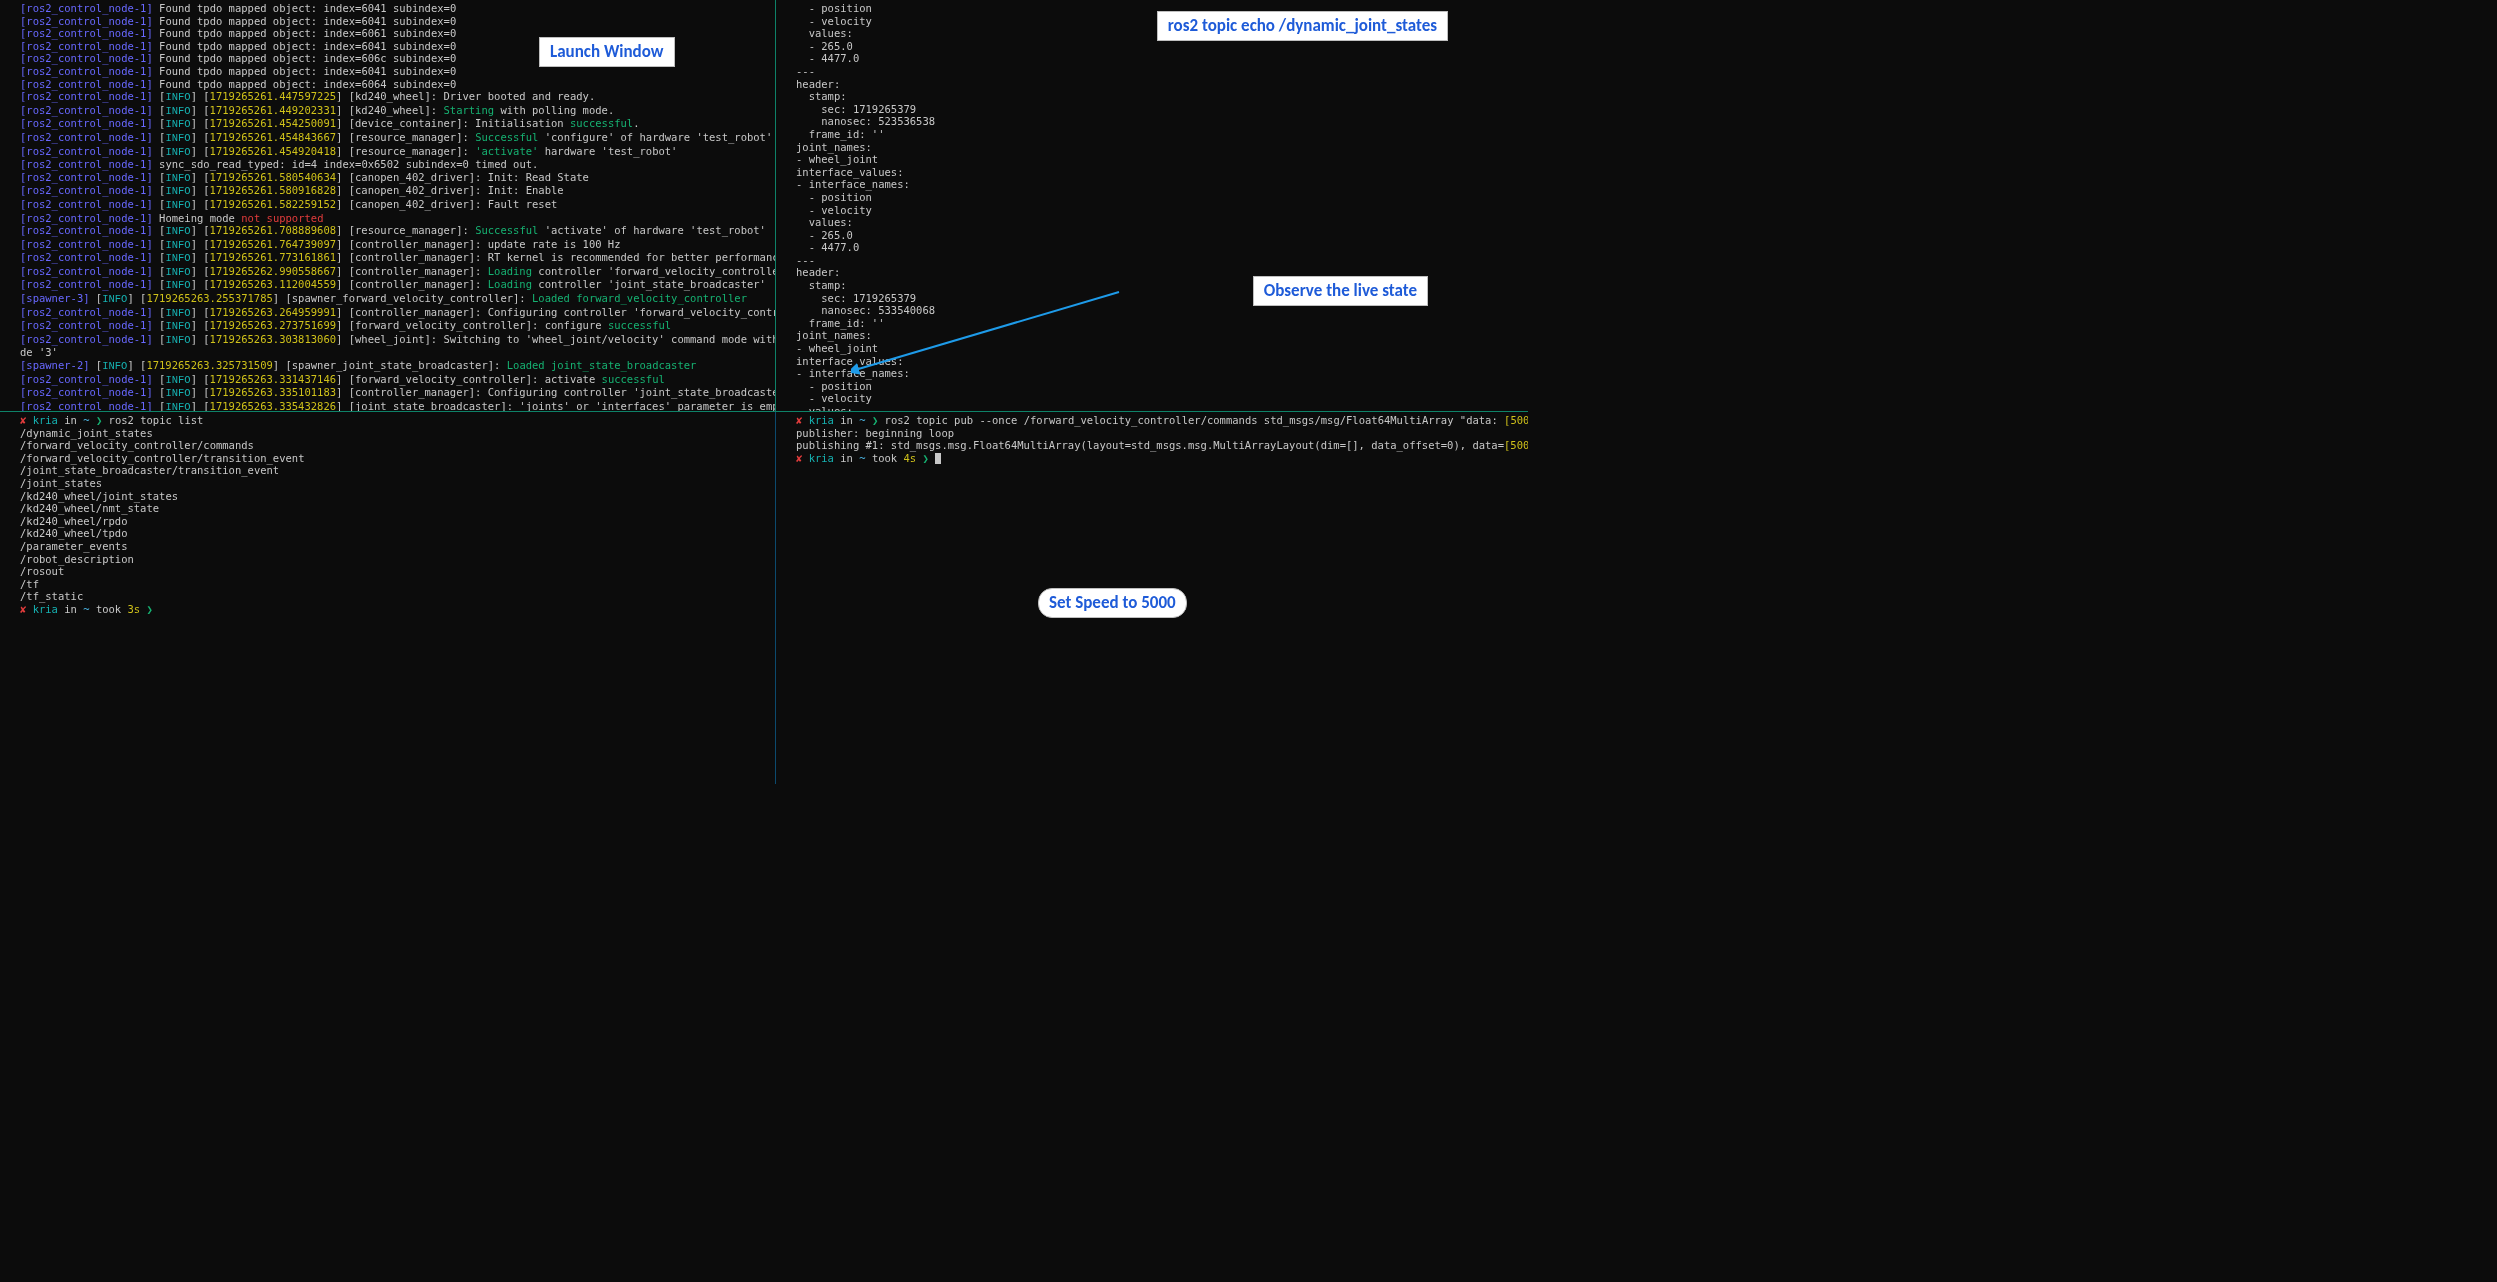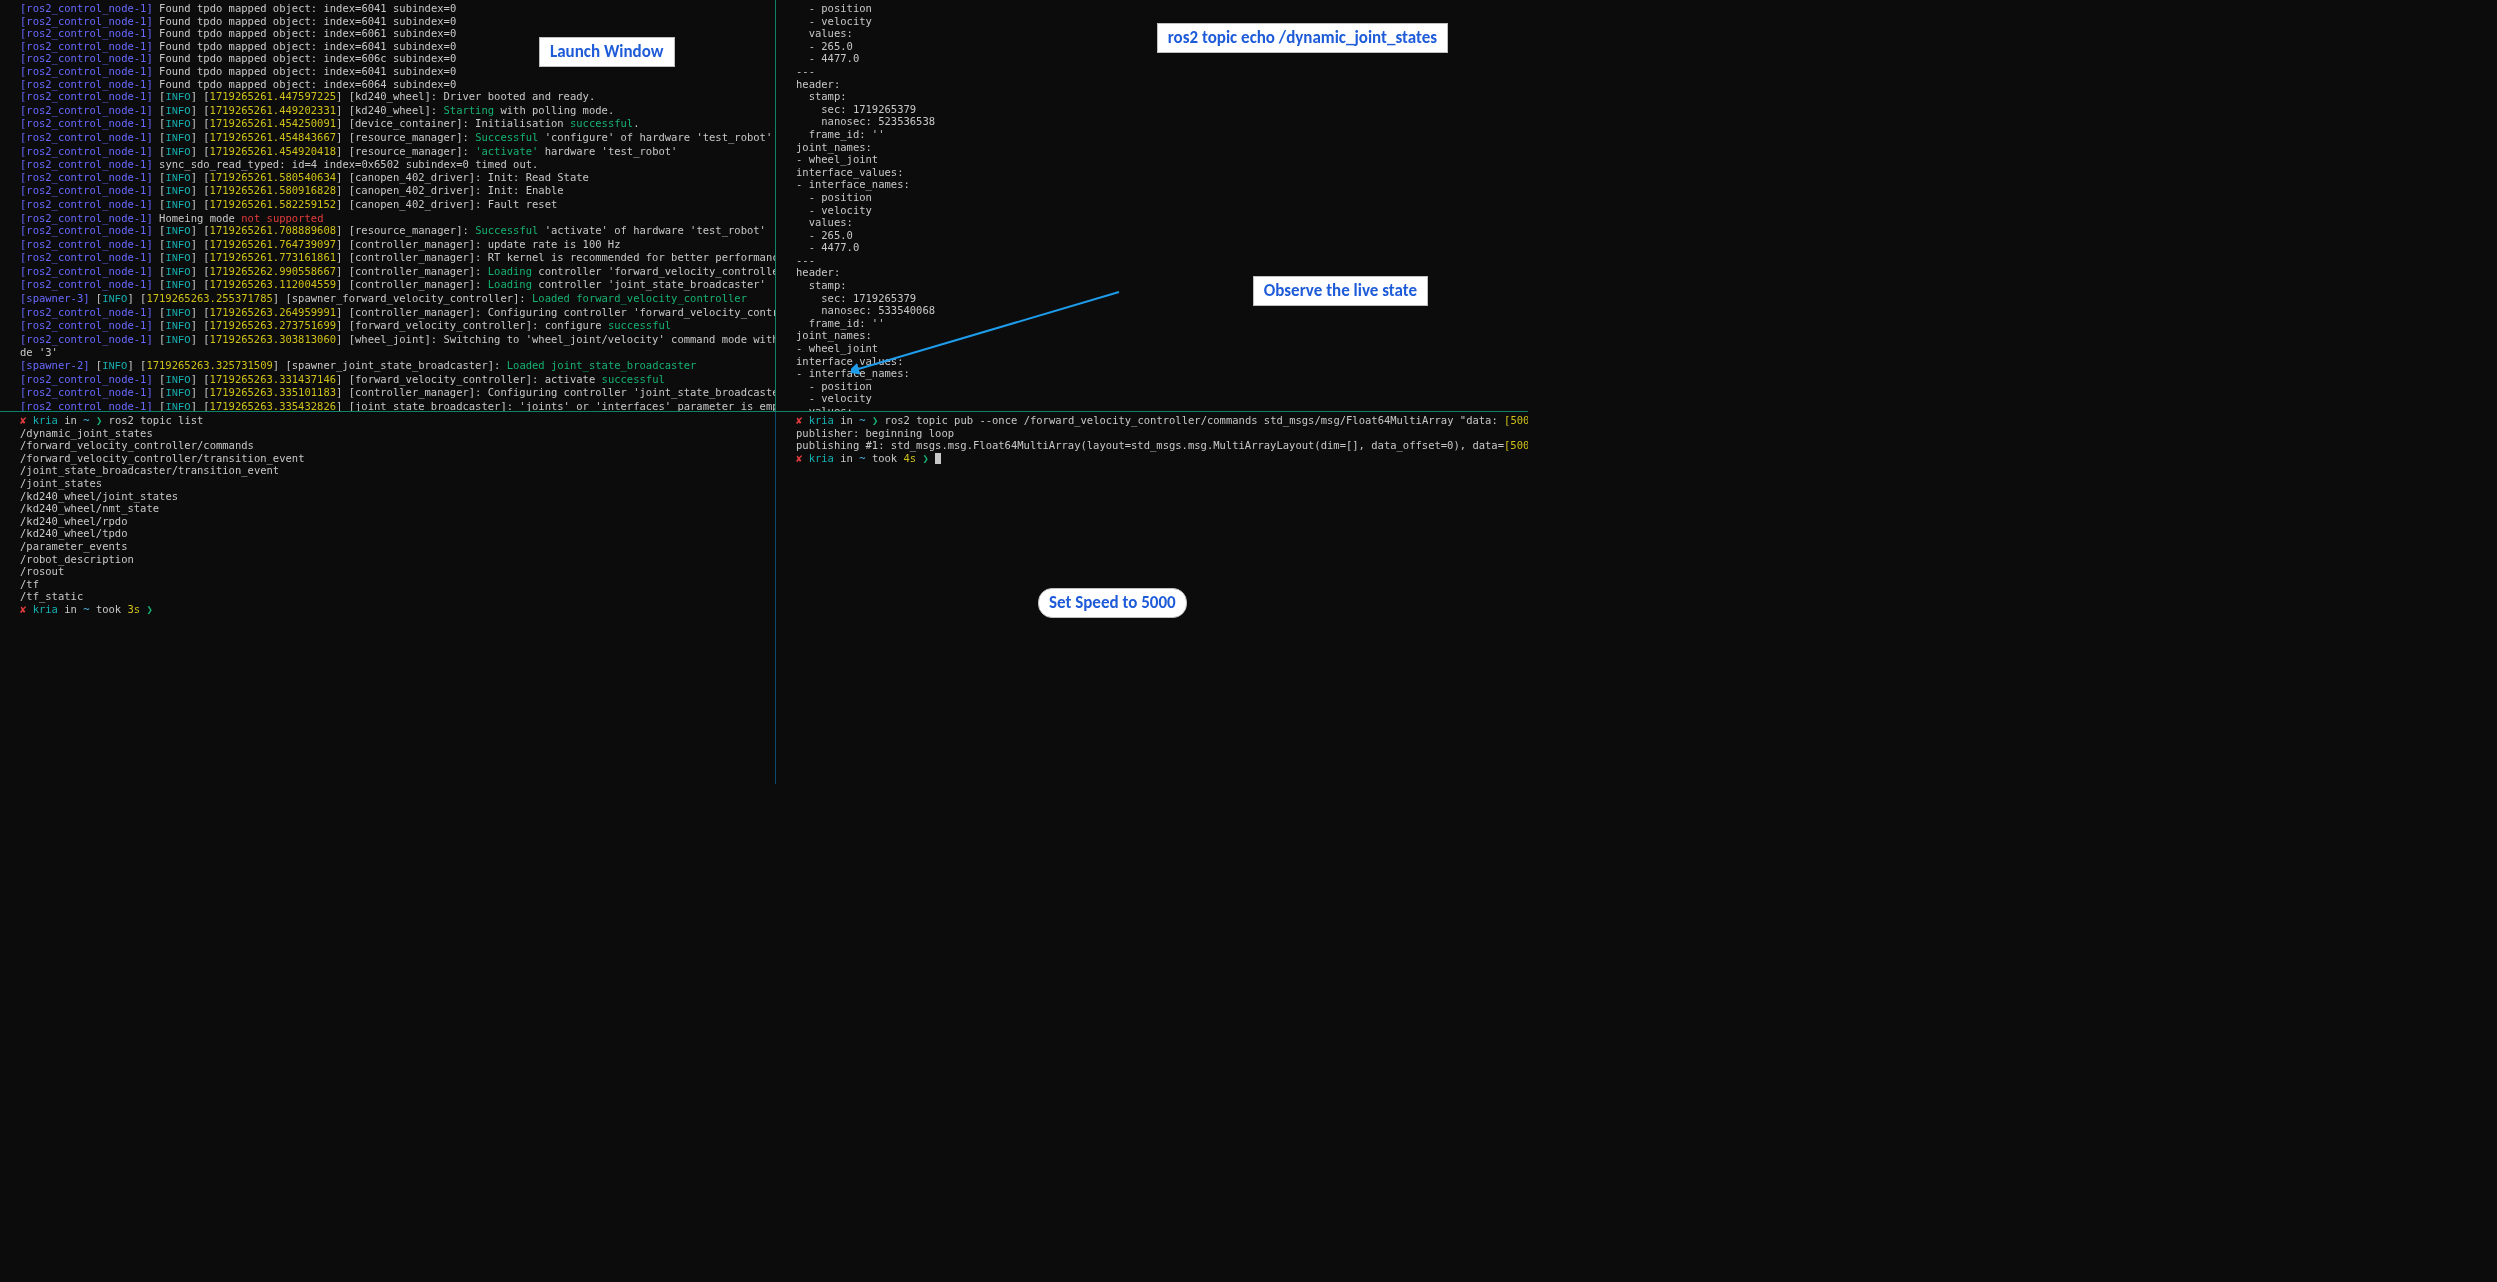--- a/index.html
+++ b/index.html
@@ -15,21 +15,21 @@
   .ok{color:#16b272;}      
   .err{color:#e23c3c;}     
   .prompt-star{color:#e23c3c;}
   .prompt-user{color:#16b2b2;}
   .prompt-path{color:#4db6e3;}
   .prompt-took{color:#cfc11a;text-align:center;}
   .prompt-arrow{color:#16b272;}
   .val{color:#cfc11a;text-align:center;}
   .annot{position:absolute;background:#fff;color:#1e5bd8;font-family:Calibri,Arial,sans-serif;font-size:17px;font-weight:600;padding:4px 10px;border:1px solid #bfbfbf;white-space:nowrap;}
   #annot-launch{top:37px;left:539px;}
-  #annot-echo{top:11px;right:80px;margin-top:12px;}
+  #annot-echo{top:11px;right:80px;}
   #annot-observe{top:276px;right:100px;}
   #annot-speed{top:176px;left:262px;border-radius:14px;}
   svg.arrow{position:absolute;pointer-events:none;}
   .cursor{display:inline-block;width:6px;height:11px;background:#c8c8c8;vertical-align:text-bottom;}
 </style>
 </head>
 <body>
 
 <div class="grid">
 

